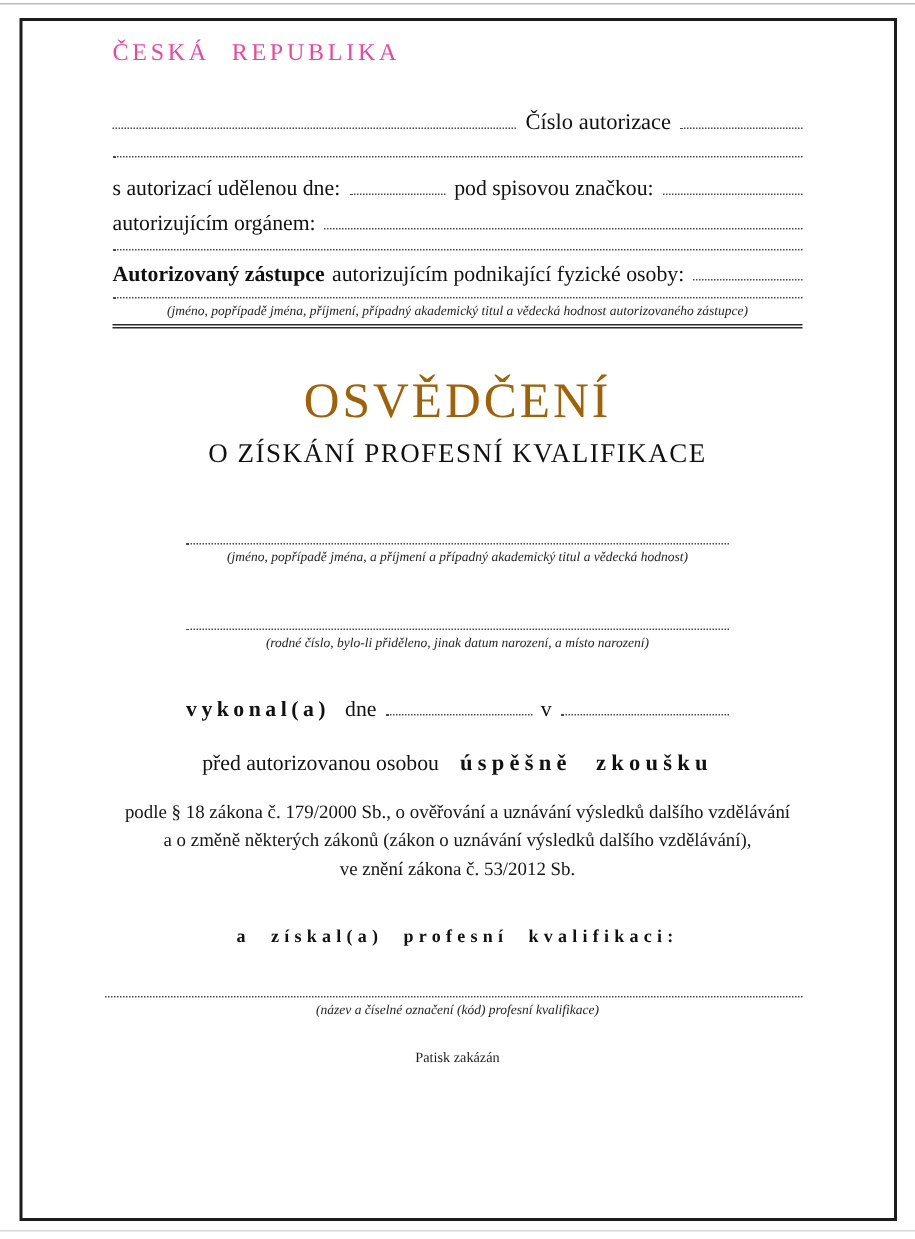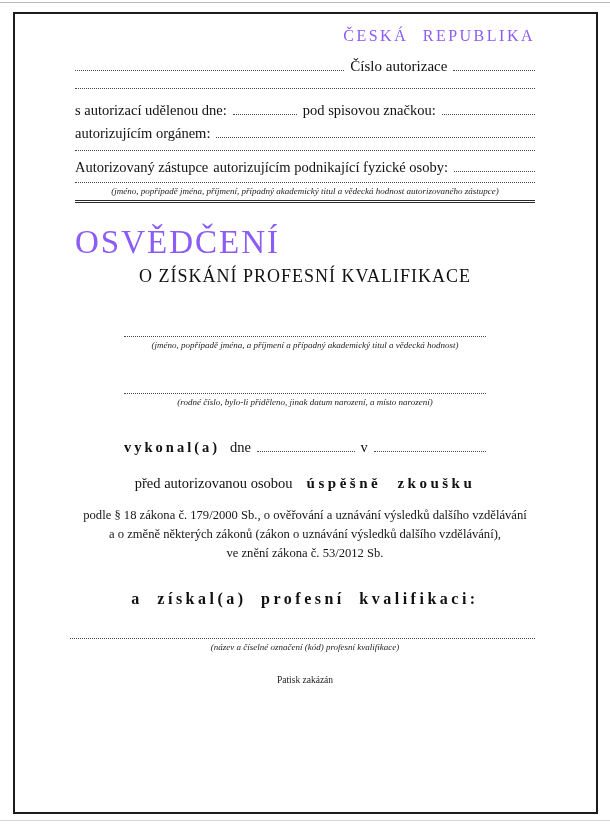--- a/index.html
+++ b/index.html
@@ -21,36 +21,36 @@
     position:absolute;
     top:12px; left:13px; right:12px; bottom:12px;
     border:2px solid #1c1c1c;
     background:transparent;
   }
   .content {
     position:absolute;
     top:26px; left:75px; right:75px;
   }
   .header {
-    text-align:right;
+    text-align:left;
     font-size:16px; line-height:20px;
     letter-spacing:2.5px; word-spacing:8px;
-    color:#8b5cf6;
+    color:#ec4899;
   }
   .ap-label {
     margin-top:14px;
     font-weight:bold; font-size:15px; line-height:18px;
   }
   .row { display:flex; align-items:baseline; font-size:14.5px; line-height:20px; }
   .dots {
     display:inline-block;
     height:13px;
     border-bottom:1px dotted #4a4a4a;
   }
-  .num-row { margin-top:10px; }
+  .num-row { margin-top:26px; }
   .num-row .f-name { flex:3.3; }
   .num-row .lbl { padding:0 6px; white-space:nowrap; font-size:15px; }
   .num-row .f-num { flex:1; }
   .dotline {
     margin-top:12px;
     border-bottom:1px dotted #4a4a4a;
     height:1px;
   }
   .caption {
     margin-top:3px;
@@ -63,36 +63,36 @@
   .row-granted { margin-top:11px; }
   .row-granted .lbl1 { white-space:nowrap; }
   .row-granted .f-date { flex:0 0 64px; margin:0 6px; }
   .row-granted .lbl2 { white-space:nowrap; padding-right:6px; }
   .row-granted .f-ref { flex:1; }
   .row-org { margin-top:3px; }
   .row-org .lbl1 { white-space:nowrap; padding-right:6px; }
   .row-org .f-org { flex:1; }
   .dl-2 { margin-top:7px; }
   .row-rep { margin-top:6px; }
-  .row-rep .b { font-weight:normal; white-space:nowrap; }
+  .row-rep .b { font-weight:bold; white-space:nowrap; }
   .row-rep .r { white-space:nowrap; padding:0 6px 0 5px; }
   .row-rep .f-rep { flex:1; }
   .dl-3 { margin-top:5px; }
   .double-rule {
     margin-top:3px;
     height:3px;
     border-top:1px solid #2a2a2a;
     border-bottom:1px solid #2a2a2a;
   }
   .title {
-    margin-top:20px;
-    text-align:left;
+    margin-top:30px;
+    text-align:center;
     font-size:33px; line-height:38px;
     letter-spacing:2px;
-    color:#8b5cf6;
+    color:#a16207;
   }
   .subtitle {
     margin-top:4px;
     text-align:center;
     font-size:18px; line-height:23px;
     letter-spacing:1px;
     white-space:nowrap;
   }
   .center-dotline {
     width:362px;
@@ -129,21 +129,21 @@
     margin-top:14px;
     text-align:center;
     font-size:12.6px; line-height:19px;
     color:#161616;
   }
   .legal div { white-space:nowrap; }
   .obtained {
     margin-top:26px;
     text-align:center;
     font-weight:bold;
-    font-size:16px; line-height:19px;
+    font-size:12px; line-height:19px;
     letter-spacing:3.5px; word-spacing:7px;
     white-space:nowrap;
   }
   .qual-line { margin-top:30px; margin-left:-5px; margin-right:0; }
   .footer-note {
     margin-top:22px;
     text-align:center;
     font-size:9.5px; line-height:11px;
     color:#1d1d1d;
   }

